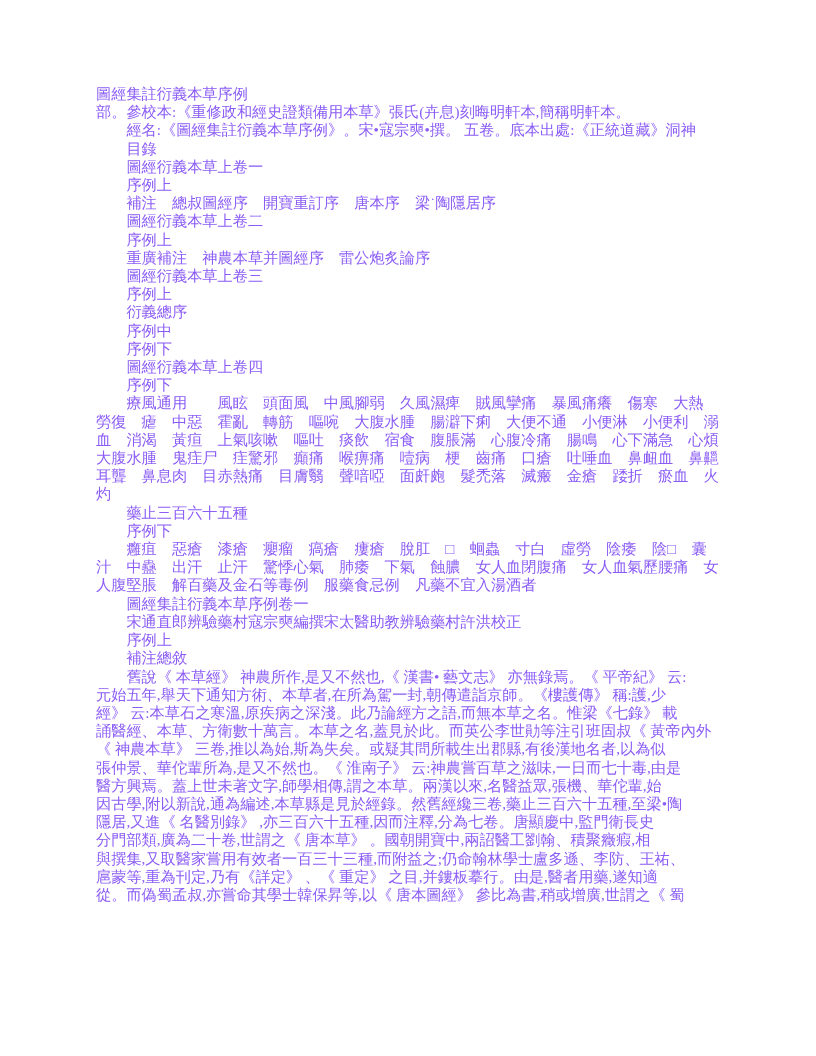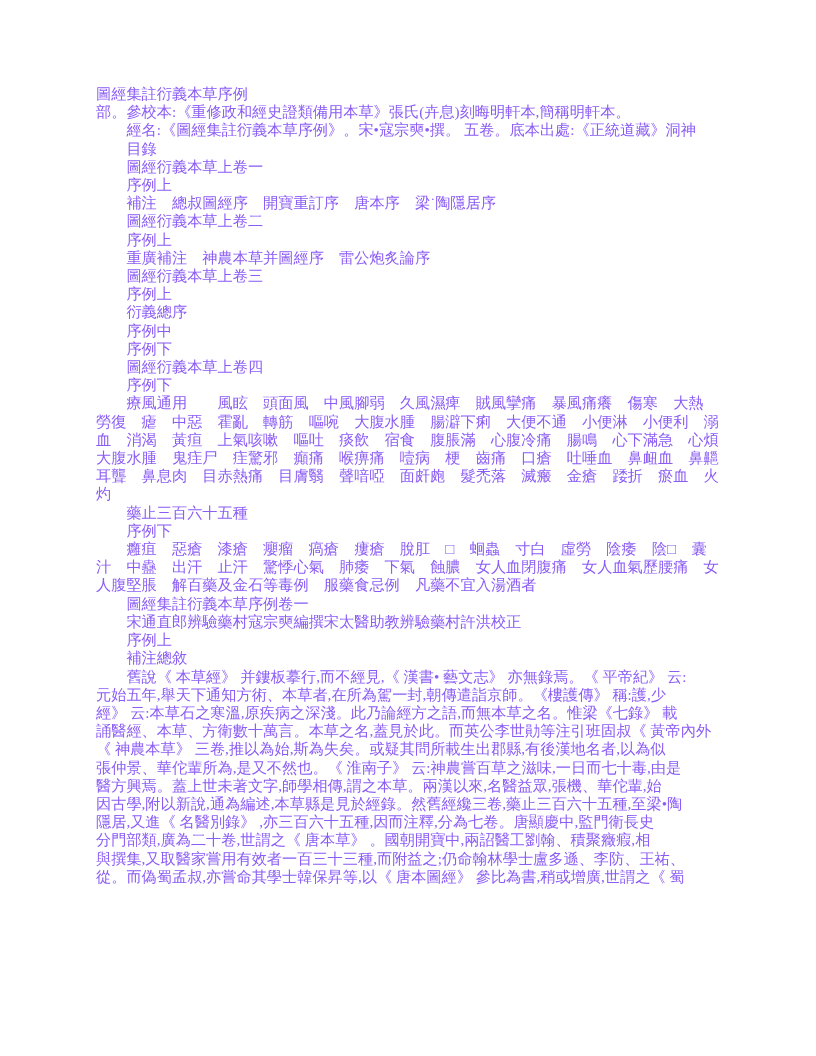--- a/index.html
+++ b/index.html
@@ -61,27 +61,28 @@
         <div class="line">灼</div>
         <div class="line">　　藥止三百六十五種</div>
         <div class="line">　　序例下</div>
         <div class="line">　　癰疽　惡瘡　漆瘡　癭瘤　瘑瘡　瘻瘡　脫肛　□　蛔蟲　寸白　虛勞　陰痿　陰□　囊</div>
         <div class="line">汁　中蠱　出汗　止汗　驚悸心氣　肺痿　下氣　蝕膿　女人血閉腹痛　女人血氣歷腰痛　女</div>
         <div class="line">人腹堅脹　解百藥及金石等毒例　服藥食忌例　凡藥不宜入湯酒者</div>
         <div class="line">　　圖經集註衍義本草序例卷一</div>
         <div class="line">　　宋通直郎辨驗藥村寇宗奭編撰宋太醫助教辨驗藥村許洪校正</div>
         <div class="line">　　序例上</div>
         <div class="line">　　補注總敘</div>
-        <div class="line">　　舊說《 本草經》 并鏤板摹行,而不經見,《 漢書• 藝文志》 亦無錄焉。《 平帝紀》 云:</div>
+        <div class="line">　　舊說《 本草經》 神農所作,是又不然也,《 漢書• 藝文志》 亦無錄焉。《 平帝紀》 云:</div>
         <div class="line">元始五年,舉天下通知方術、本草者,在所為駕一封,朝傳遣詣京師。《樓護傳》 稱:護,少</div>
         <div class="line">經》 云:本草石之寒溫,原疾病之深淺。此乃論經方之語,而無本草之名。惟梁《七錄》 載</div>
         <div class="line">誦醫經、本草、方衛數十萬言。本草之名,蓋見於此。而英公李世勛等注引班固叔《 黃帝內外</div>
         <div class="line">《 神農本草》 三卷,推以為始,斯為失矣。或疑其問所載生出郡縣,有後漢地名者,以為似</div>
         <div class="line">張仲景、華佗輩所為,是又不然也。《 淮南子》 云:神農嘗百草之滋味,一日而七十毒,由是</div>
         <div class="line">醫方興焉。蓋上世未著文字,師學相傳,謂之本草。兩漢以來,名醫益眾,張機、華佗輩,始</div>
         <div class="line">因古學,附以新說,通為編述,本草縣是見於經錄。然舊經纔三卷,藥止三百六十五種,至梁•陶</div>
         <div class="line">隱居,又進《 名醫別錄》 ,亦三百六十五種,因而注釋,分為七卷。唐顯慶中,監門衛長史</div>
         <div class="line">分門部類,廣為二十卷,世謂之《 唐本草》 。國朝開寶中,兩詔醫工劉翰、積聚癥瘕,相</div>
         <div class="line">與撰集,又取醫家嘗用有效者一百三十三種,而附益之;仍命翰林學士盧多遜、李防、王祐、</div>
+        <div class="line">扈蒙等,重為刊定,乃有《詳定》 、《 重定》 之目,并鏤板摹行。由是,醫者用藥,遂知適</div>
         <div class="line">從。而偽蜀孟叔,亦嘗命其學士韓保昇等,以《 唐本圖經》 參比為書,稍或增廣,世謂之《 蜀</div>
       </div>
   </div>
 </div>
 
 </body></html>

